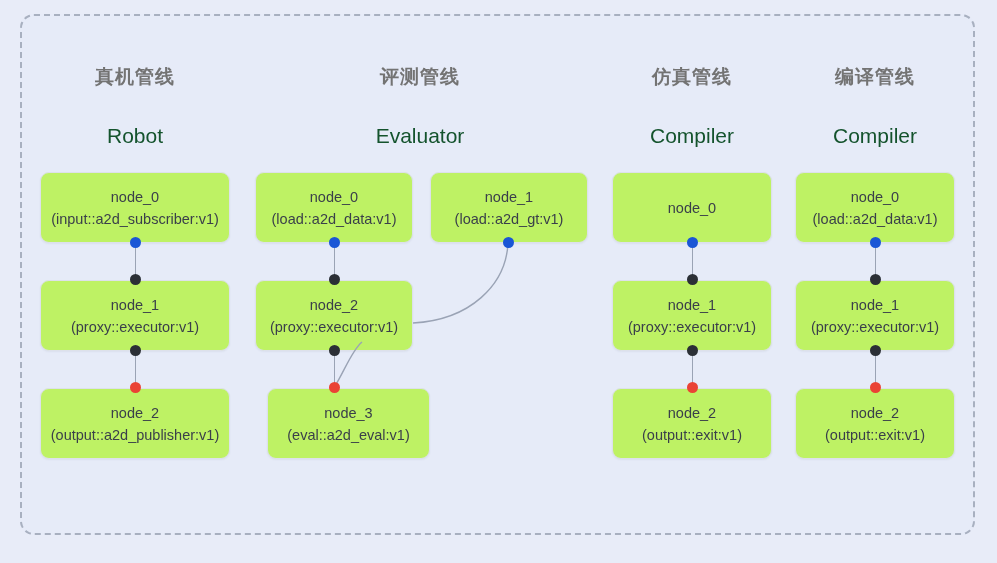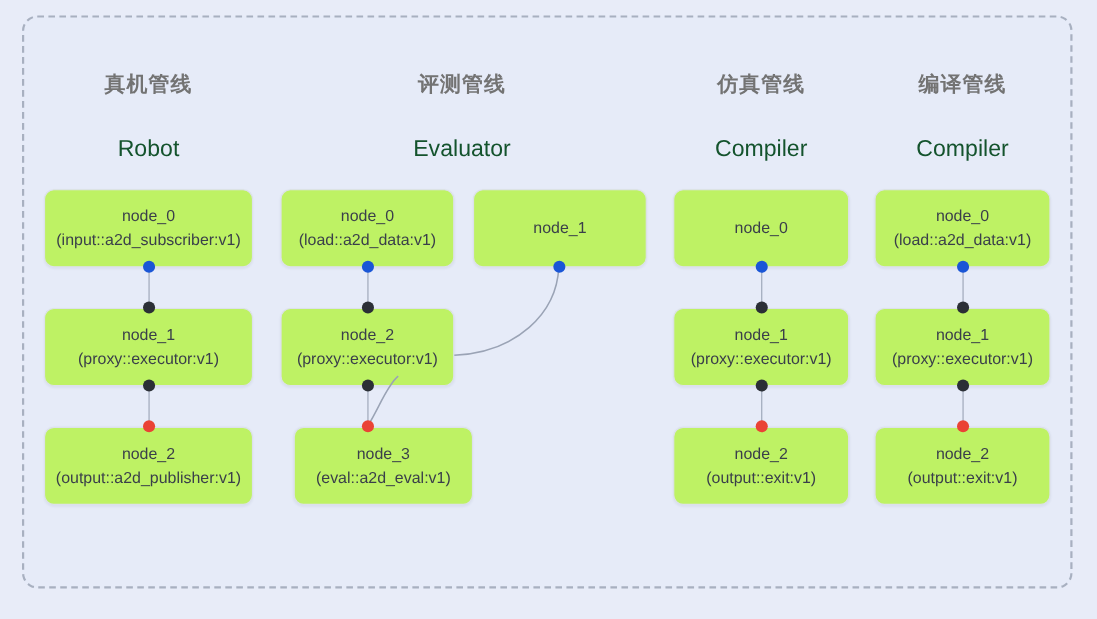--- a/index.html
+++ b/index.html
@@ -148,20 +148,21 @@
     <div class="col-title-cn" style="left:255px; top:64px; width:330px;">评测管线</div>
     <div class="col-title-en" style="left:255px; top:124px; width:330px;">Evaluator</div>
 
     <div class="node-box" style="left:255px; top:172px; width:158px; height:71px;">
       <div class="node-name">node_0</div>
       <div class="node-type">(load::a2d_data:v1)</div>
     </div>
 
     <div class="node-box" style="left:430px; top:172px; width:158px; height:71px;">
       <div class="node-name">node_1</div>
+      <div class="node-type">(load::a2d_gt:v1)</div>
     </div>
 
     <div class="link-v" style="left:333.5px; top:243px; height:38px;"></div>
     <div class="dot blue" style="left:329px; top:237px;"></div>
     <div class="dot blue" style="left:503px; top:237px;"></div>
     <div class="dot black" style="left:329px; top:274px;"></div>
 
     <div class="node-box" style="left:255px; top:280px; width:158px; height:71px;">
       <div class="node-name">node_2</div>
       <div class="node-type">(proxy::executor:v1)</div>

